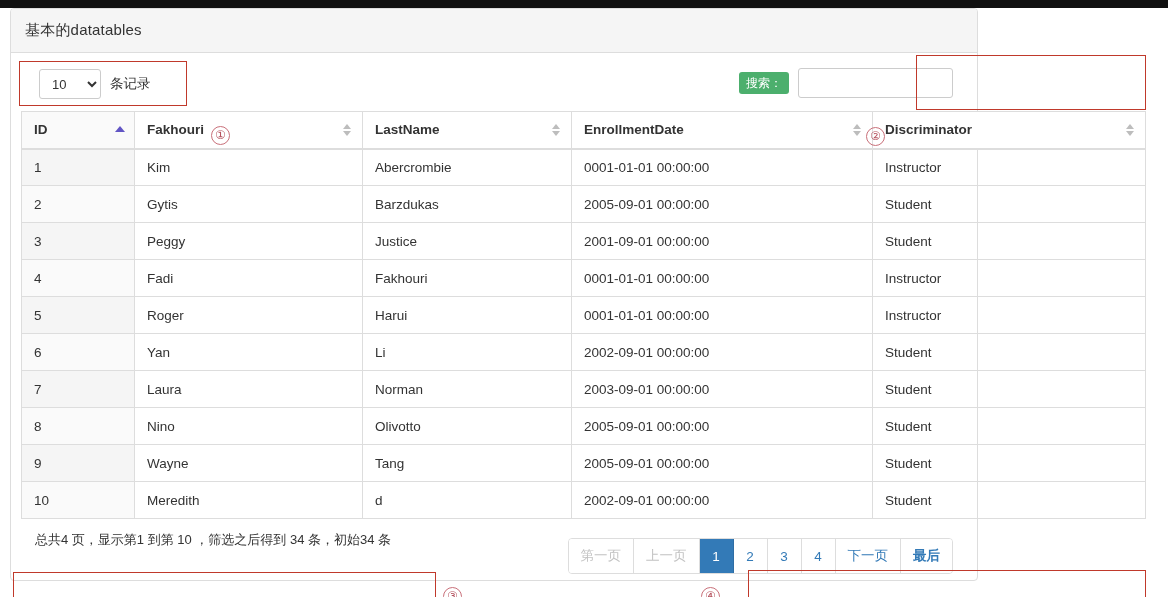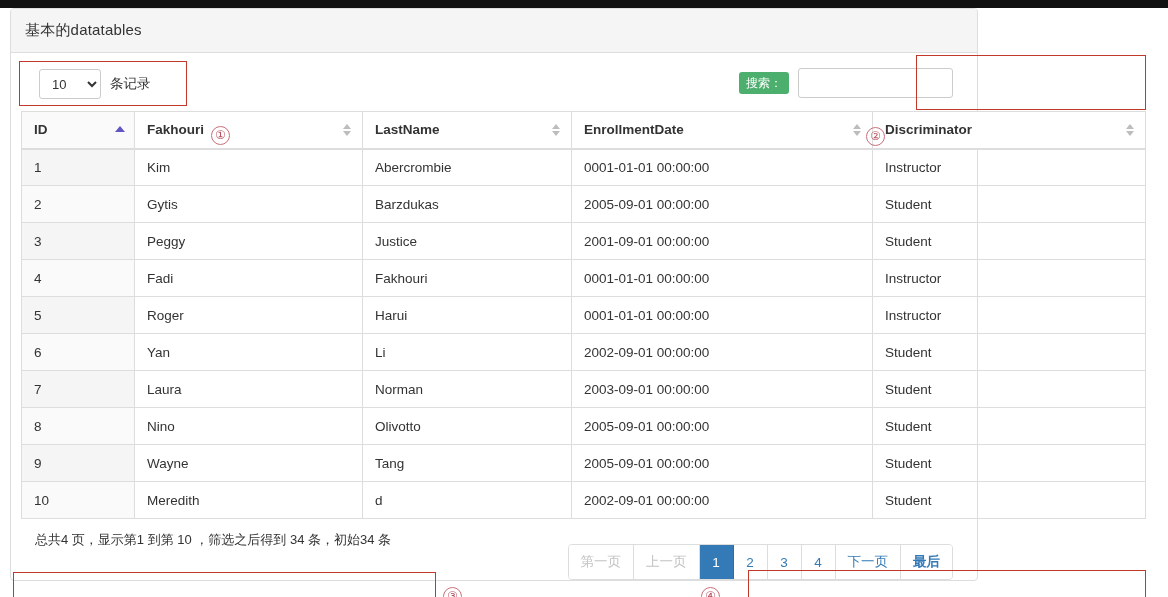--- a/index.html
+++ b/index.html
@@ -199,21 +199,21 @@
   }
   #info-text {
     position: absolute;
     left: 14px; top: 8px;
     font-size: 13px;
     color: #333333;
     white-space: nowrap;
   }
   #pagination {
     position: absolute;
-    right: 14px; top: 21px;
+    right: 14px; top: 15px;
     display: flex;
     border: 1px solid #dddddd;
     border-radius: 4px;
     overflow: hidden;
     background: #ffffff;
   }
   .page-btn {
     min-width: 34px;
     height: 34px;
     padding: 0 12px;

